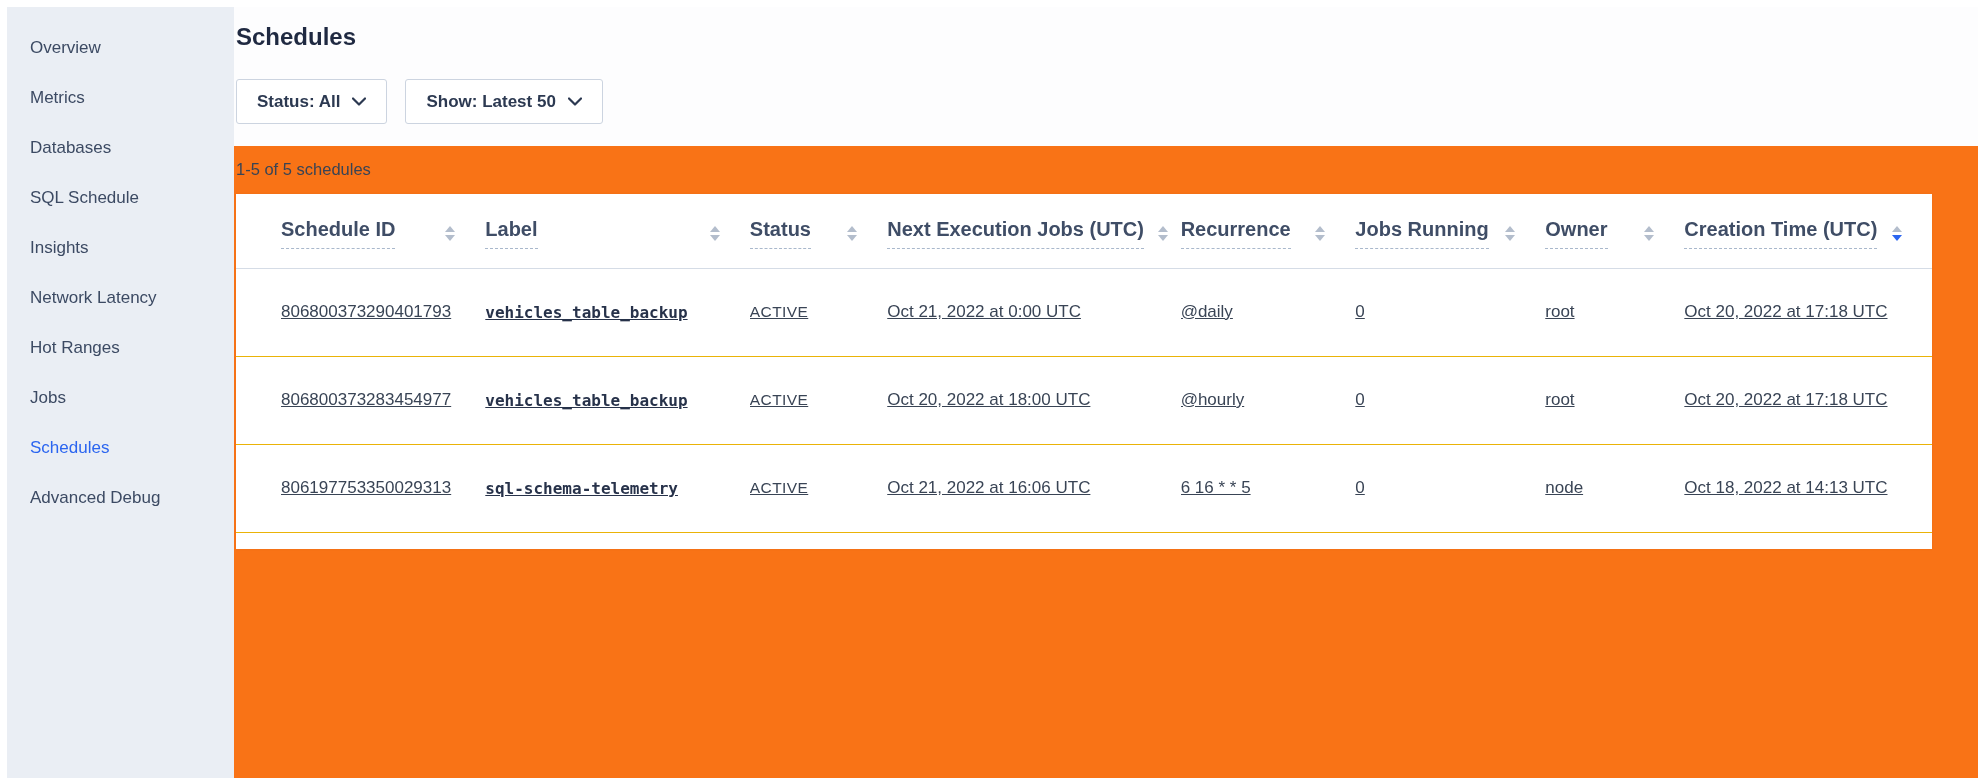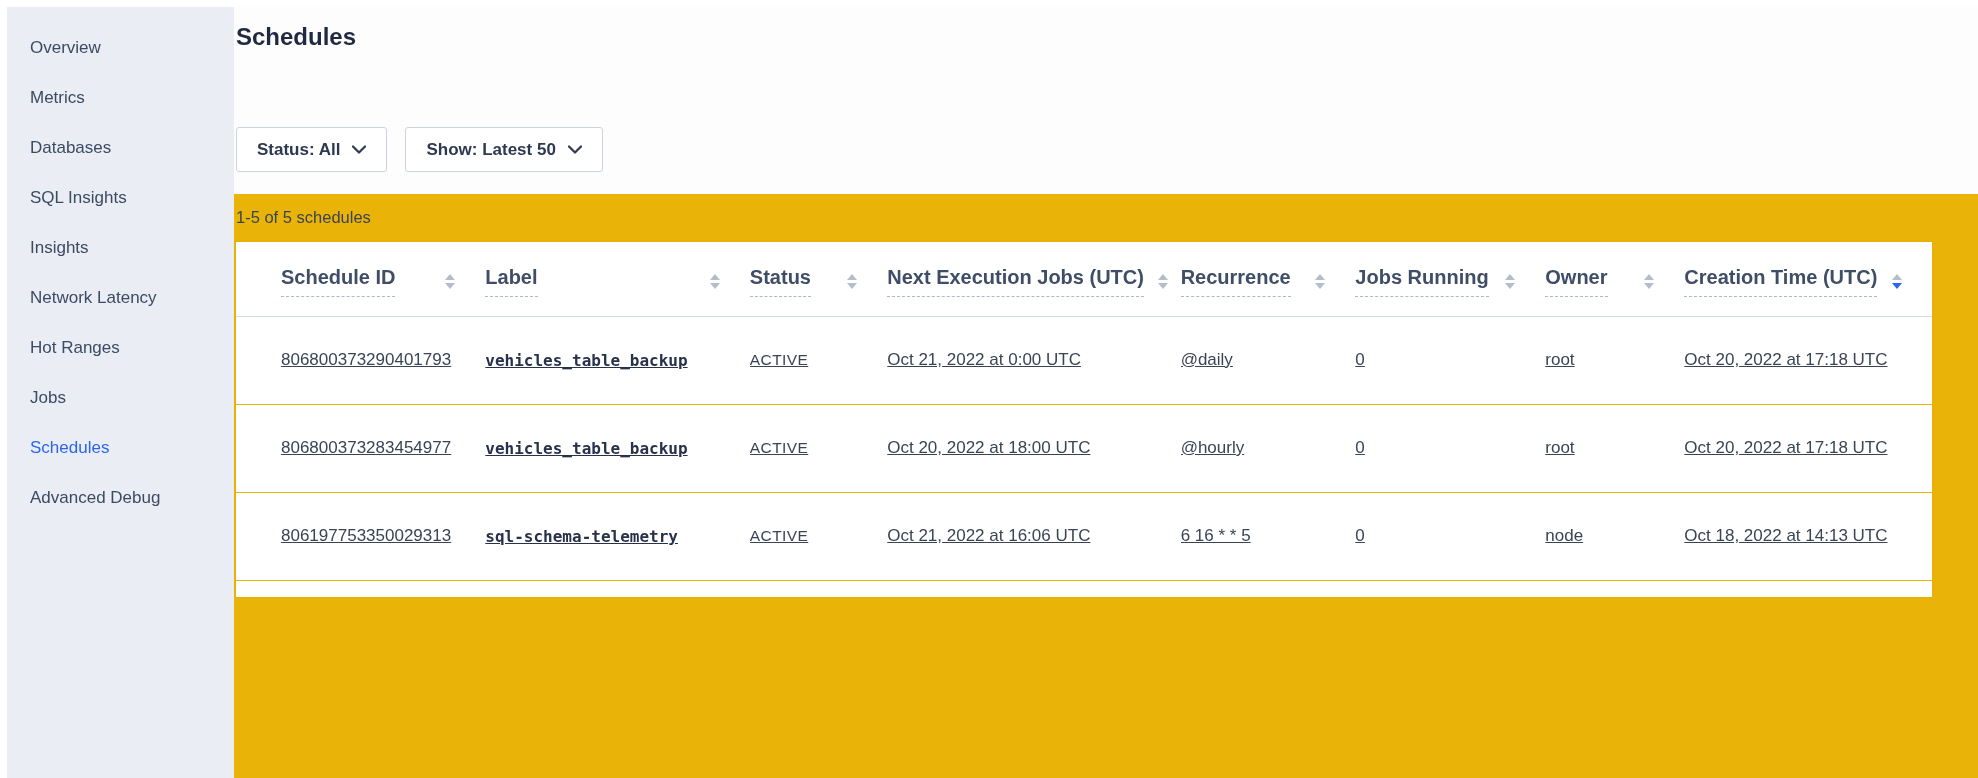--- a/index.html
+++ b/index.html
@@ -15,24 +15,24 @@
   .nav-item.active { color:#2b65f0; }
 
   
   .main { flex:1; display:flex; flex-direction:column; min-width:0; }
   .main-header { background:#fdfdfe; padding:16px 45px 22px 2px; }
   .page-title { font-size:24px; font-weight:bold; color:#1f2941; margin-bottom:28px; }
   .filters { display:flex; gap:18px; }
   .filter-btn { display:inline-flex; align-items:center; gap:12px; height:45px;
     padding:0 20px; background:#ffffff; border:1px solid #ccd4e0; border-radius:3px;
     font-family:"Liberation Sans", sans-serif; font-size:17px; font-weight:bold;
-    color:#2c3951; cursor:pointer;margin-top:48px; }
+    color:#2c3951; cursor:pointer; }
   .chevron { width:14px; height:9px; display:inline-block; }
 
-  .content { flex:1; background:#eab308; padding:14px 46px 0 2px; }
+  .content { flex:1; background:#f97316; padding:14px 46px 0 2px; }
   .summary { font-size:16.5px; color:#394455; margin-bottom:15px; }
 
   
   .card { background:#ffffff; box-shadow:0 0 3px rgba(23,43,77,0.06); padding-bottom:16px; }
   table { width:100%; border-collapse:collapse; table-layout:fixed; }
   col.c-id{width:14.7%} col.c-label{width:15.6%} col.c-status{width:8.1%}
   col.c-next{width:17.3%} col.c-rec{width:10.3%} col.c-jobs{width:11.2%}
   col.c-owner{width:8.2%} col.c-created{width:14.6%}
   th { height:74px; text-align:left; vertical-align:middle; font-size:20px;
     font-weight:bold; color:#3f4d66; border-bottom:1px solid #d5dce6;
@@ -61,21 +61,21 @@
 
   <nav class="sidebar">
     <ul>
 
         <li class="nav-item">Overview</li>
 
         <li class="nav-item">Metrics</li>
 
         <li class="nav-item">Databases</li>
 
-        <li class="nav-item">SQL Insights</li>
+        <li class="nav-item">SQL Schedule</li>
 
         <li class="nav-item">Insights</li>
 
         <li class="nav-item">Network Latency</li>
 
         <li class="nav-item">Hot Ranges</li>
 
         <li class="nav-item">Jobs</li>
 
         <li class="nav-item active">Schedules</li>

